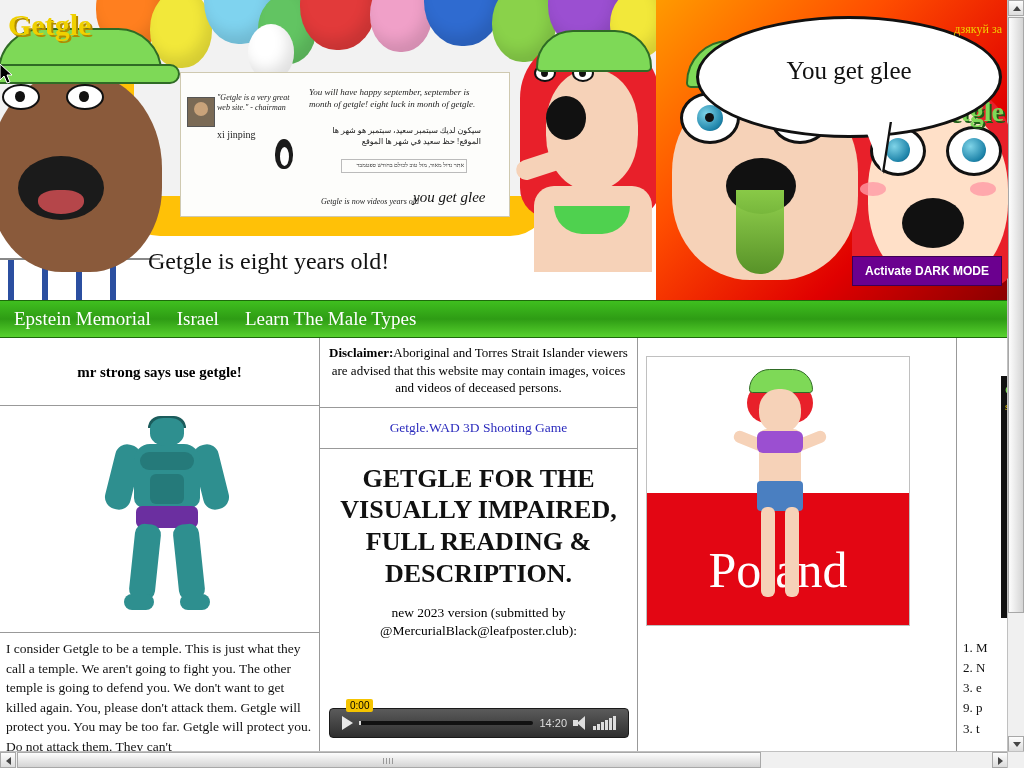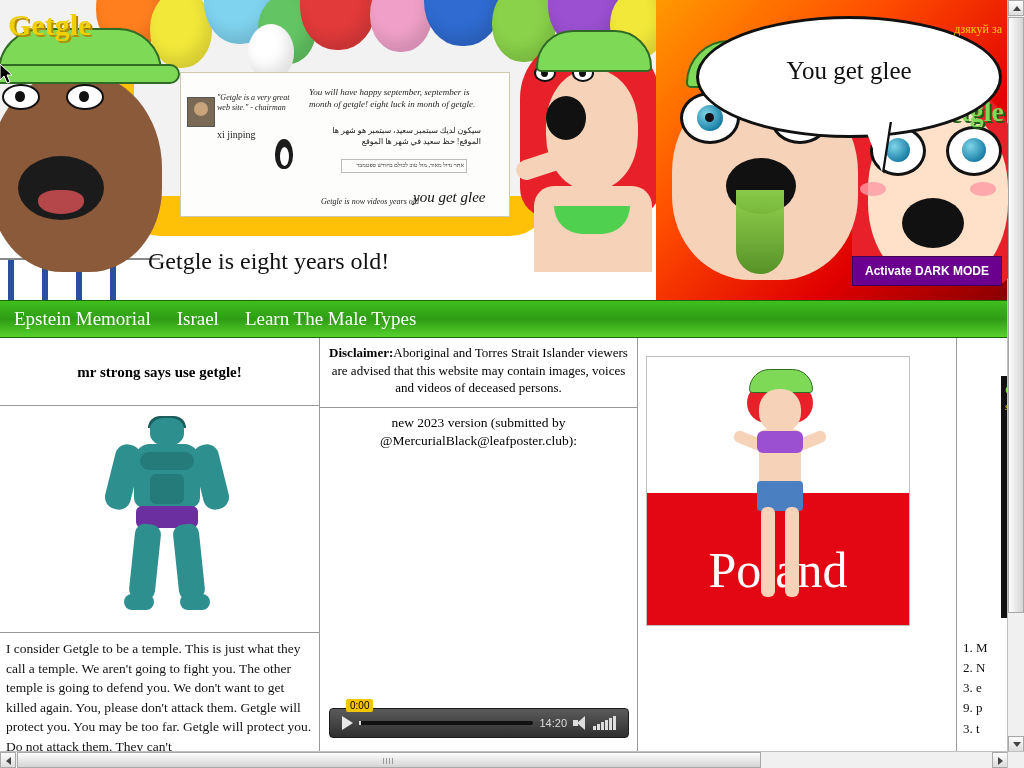--- a/index.html
+++ b/index.html
@@ -667,20 +667,24 @@
           <div class="footR"></div>
         </div>
       </div>
       <div class="body-text">I consider Getgle to be a temple. This is just what they call a temple. We aren't going to fight you. The other temple is going to defend you. We don't want to get killed again. You, please don't attack them. Getgle will protect you. You may be too far. Getgle will protect you. Do not attack them. They can't</div>
     </div>
 
     <div class="col-mid">
       <div class="disclaimer">
         <b>Disclaimer:</b><span>Aboriginal and Torres Strait Islander viewers are advised that this website may contain images, voices and videos of deceased persons.</span>
       </div>
+      <div class="wad-link">
+        <a href="#">Getgle.WAD 3D Shooting Game</a>
+      </div>
+      <div class="big-title">GETGLE FOR THE VISUALLY IMPAIRED, FULL READING &amp; DESCRIPTION.</div>
       <div class="submitter">new 2023 version (submitted by @MercurialBlack@leafposter.club):</div>
 
       <div class="audio-player">
         <div class="time-bubble">0:00</div>
         <div class="play"></div>
         <div class="track"></div>
         <div class="time">14:20</div>
         <div class="spk"></div>
         <div class="vol-bars">
           <i style="height:4px"></i>

